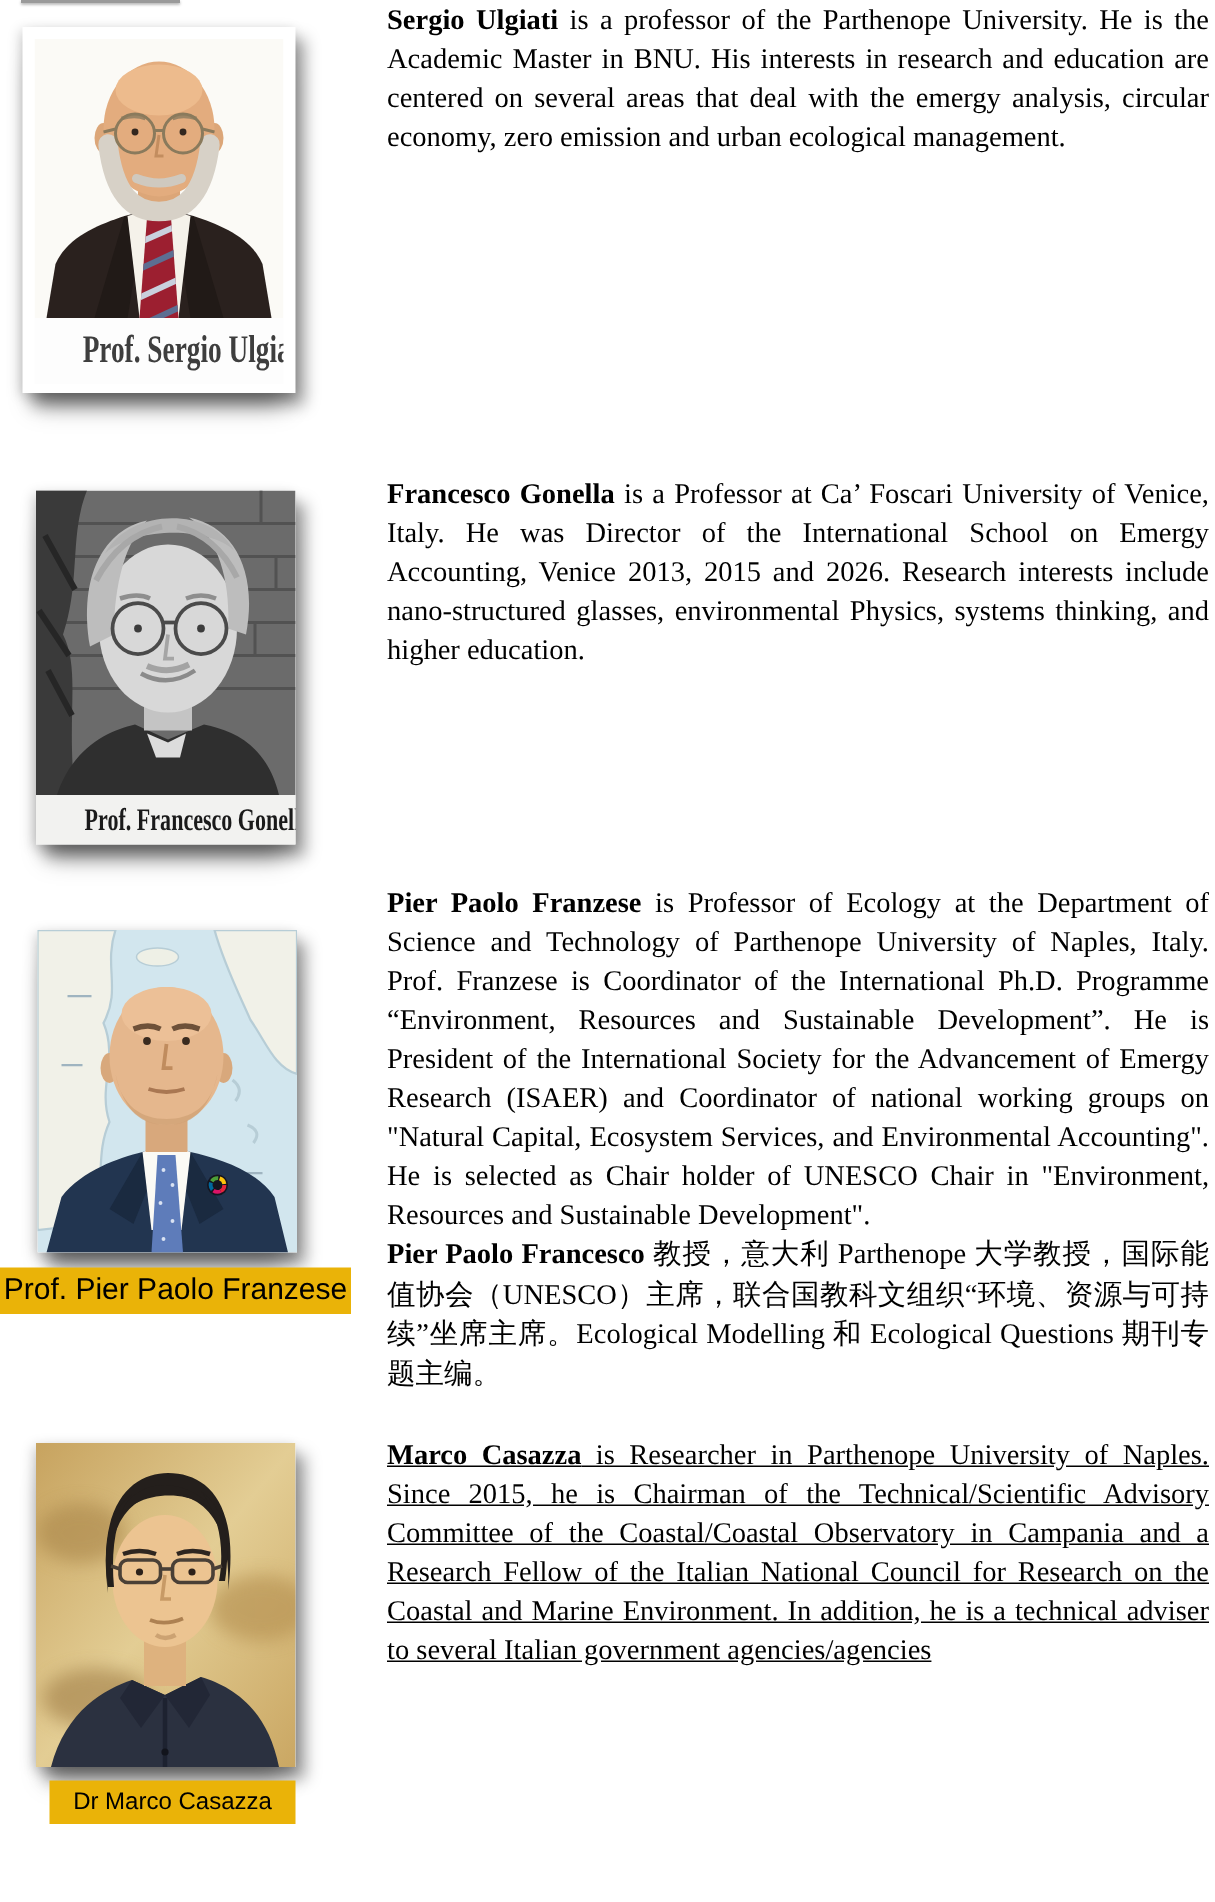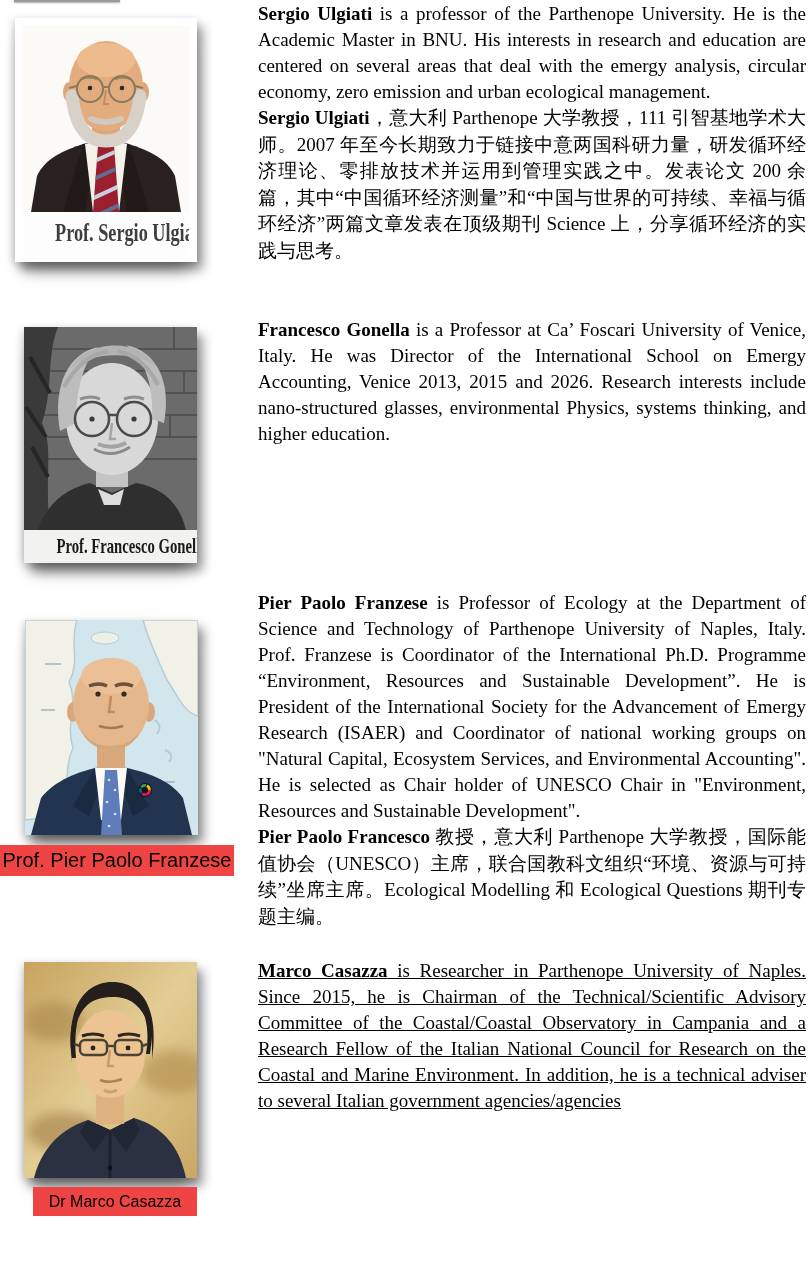--- a/index.html
+++ b/index.html
@@ -17,21 +17,21 @@
   .frame-2{left:24px;top:327px;width:173px;}
   .frame-3{left:25px;top:620px;width:173px;}
   .frame-4{left:24px;top:962px;width:173px;}
 
   .inner-caption{background:#fdfdfd;text-align:center;overflow:hidden;white-space:nowrap;}
   .cap1{height:44px;line-height:42px;font-size:26px;color:#3e3e3e;font-weight:600;}
   .cap2{height:33px;line-height:32px;font-size:21px;color:#1a1a1a;font-weight:600;background:#f2f2f0;}
   .cap1 .squeeze{display:inline-block;transform:scaleX(.70);transform-origin:50% 50%;}
   .cap2 .squeeze{display:inline-block;transform:scaleX(.70);transform-origin:50% 50%;}
 
-  .gray-caption{position:absolute;background:#ef4444;color:#000;text-align:center;overflow:hidden;
+  .gray-caption{position:absolute;background:#eab308;color:#000;text-align:center;overflow:hidden;
         font-family:"Liberation Sans", sans-serif;white-space:nowrap;}
   .cap3{left:0;top:845px;width:234px;height:31px;line-height:31px;font-size:20px;}
   .cap4{left:33px;top:1187px;width:164px;height:29px;line-height:29px;font-size:16px;}
 
   
   .bio-block{position:absolute;left:258px;width:548px;}
   .bio-1{top:1px;}  .bio-2{top:317px;}  .bio-3{top:590px;}  .bio-4{top:958px;text-decoration:underline;}
   .bio-block p{margin:0;font-size:19px;line-height:26px;text-align:justify;}
   .bio-block p.cn{line-height:26.5px;}
   .bname{font-weight:bold;margin-top:12px;}
@@ -85,21 +85,20 @@
       <path d="M54,60 L46,62 M112,60 L120,62" stroke="#8a7a5c" stroke-width="2"></path>
       <path d="M83,64 L81,78 L86,78" stroke="#c38d5f" stroke-width="2" fill="none"></path>
     </svg>
     <figcaption class="inner-caption cap1">
       <span class="squeeze">Prof. Sergio Ulgiati</span>
     </figcaption>
   </figure>
 
   <div class="bio-block bio-1">
     <p class="en"><span class="bname">Sergio Ulgiati</span><span> is a professor of the Parthenope University. He is the Academic Master in BNU. His interests in research and education are centered on several areas that deal with the emergy analysis, circular economy, zero emission and urban ecological management.</span></p>
-    <p class="cn"><span class="bname">Sergio Ulgiati</span><span>，意大利 Parthenope 大学教授，111 引智基地学术大师。2007 年至今长期致力于链接中意两国科研力量，研发循环经济理论、零排放技术并运用到管理实践之中。发表论文 200 余篇，其中“中国循环经济测量”和“中国与世界的可持续、幸福与循环经济”两篇文章发表在顶级期刊 Science 上，分享循环经济的实践与思考。</span></p>
   </div>
 
   <figure class="photo-frame frame-2">
     <svg width="173" height="203" viewBox="0 0 173 203" role="img" aria-label="Black and white portrait photo of a professor with round glasses and wavy hair in front of a brick wall">
       <rect width="173" height="203" fill="#6b6b6b"></rect>
 
       <g stroke="#525252" stroke-width="2">
         <line x1="0" y1="22" x2="173" y2="22"></line>
           <line x1="0" y1="44" x2="173" y2="44"></line>
         <line x1="0" y1="66" x2="173" y2="66"></line>

